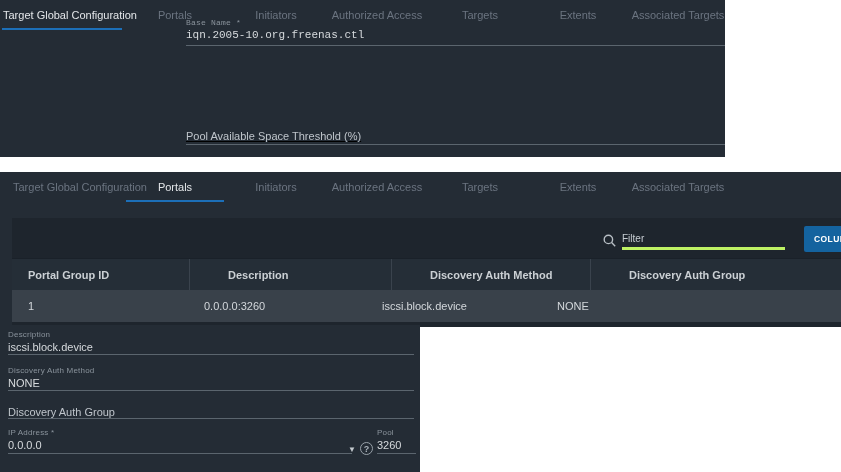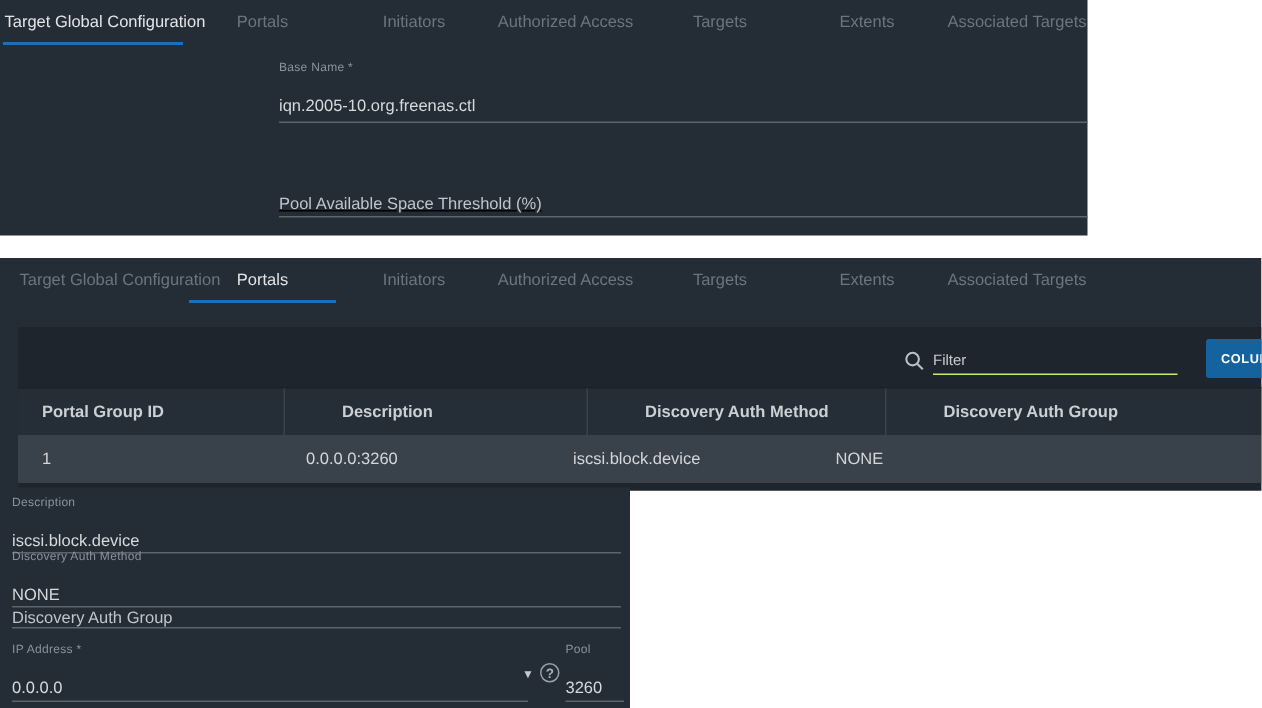--- a/index.html
+++ b/index.html
@@ -17,39 +17,39 @@
          line-height:30px; white-space:nowrap; cursor:pointer; }
   .tab.first { text-align:left; }
   #panel-global .tab.first { padding-left:3px; }
   #panel-portals .tab.first { padding-left:13px; }
   .tab.active { color:#e3e6e9; }
   .tab.active::after { content:""; position:absolute; left:2px; right:2px; bottom:0;
                        height:2px; background:#1c6fb8; }
 
   
   .tiny-label { font-size:8px; color:#8a939c; letter-spacing:.2px; }
-  .val { font-size:11px; color:#d6dadd; margin-top:16px; white-space:nowrap; }
+  .val { font-size:11px; color:#d6dadd; margin-top:2px; white-space:nowrap; }
   .ph  { font-size:11px; color:#bfc5cb; white-space:nowrap; }
   .ul  { border-bottom:1px solid #5b656e; }
 
   
   .gc-field { position:absolute; left:186px; right:0; }
-  #gc-basename { top:40px; padding-bottom:4px; }
+  #gc-basename { top:18px; padding-bottom:4px;font-family:Liberation Mono, monospace; }
   #gc-isns { top:74px; padding-bottom:29px; }
   #gc-pool { top:130px; padding-bottom:2px;text-decoration:underline; }
 
   
   #table-card { position:absolute; left:12px; top:46px; width:829px; height:109px;
                 background:#1e252d; }
   #card-toolbar { position:relative; height:40px; }
   .filter-wrap { position:absolute; left:591px; top:10px; width:182px; height:22px;
                  display:flex; align-items:flex-end; }
   .filter-wrap svg { flex:0 0 auto; margin:0 6px 3px 0; }
   .filter-wrap input { width:170px; background:transparent; border:none;
-                 border-bottom:1px solid #bef264; outline:none; font-size:10px;
+                 border-bottom:3px solid #bef264; outline:none; font-size:10px;
                  color:#d6dadd; padding:2px 0 3px 0;
                  font-family:"Liberation Sans", sans-serif; }
   .filter-wrap input::placeholder { color:#c6ccd1; opacity:1; }
   .columns-btn { position:absolute; left:792px; top:8px; height:26px; width:86px;
                  background:#14639f; border:none; border-radius:2px; color:#ffffff;
                  font-size:8.5px; font-weight:bold; letter-spacing:.4px;
                  text-align:left; padding:0 10px; cursor:pointer;
                  font-family:"Liberation Sans", sans-serif; }
   .tgrid { display:grid; grid-template-columns:178px 178px 175px 177px 1fr; }
   #thead { height:32px; background:#252e37; border-top:1px solid #1a2129;gap:24px; }

